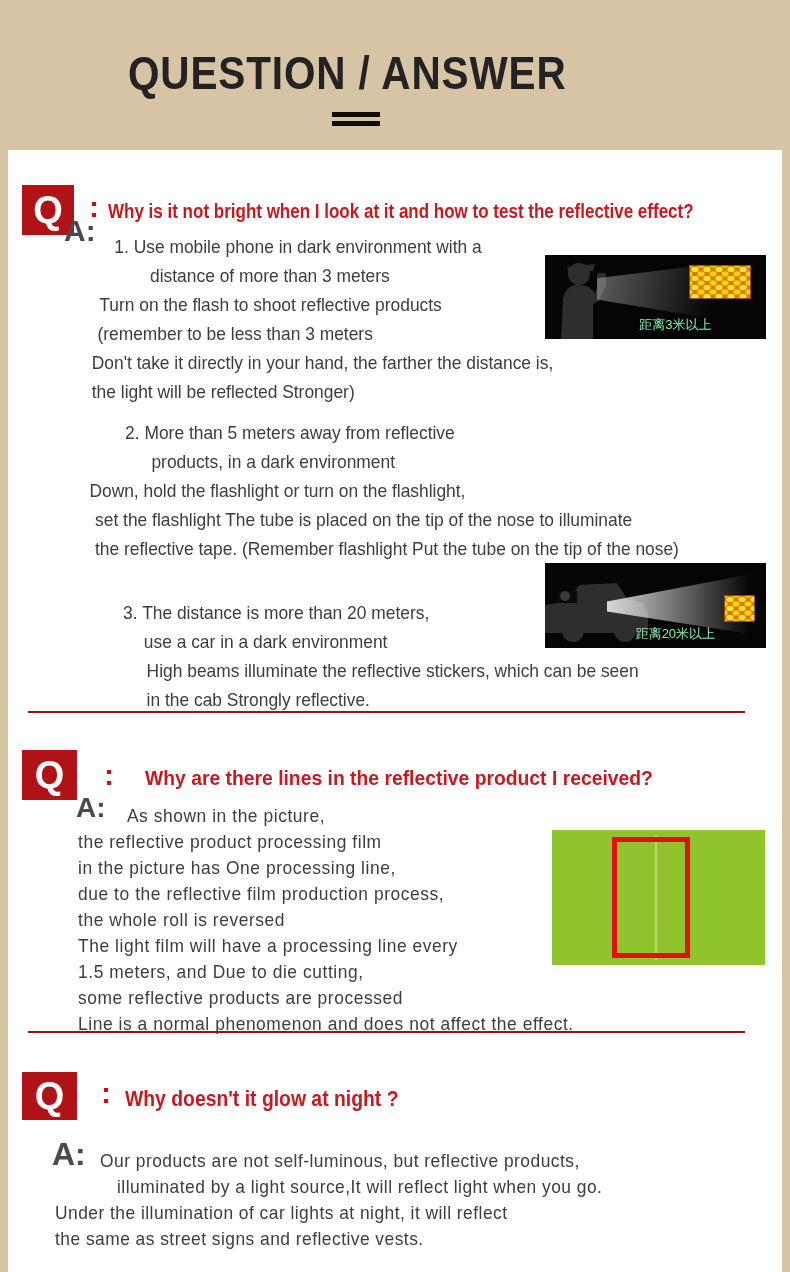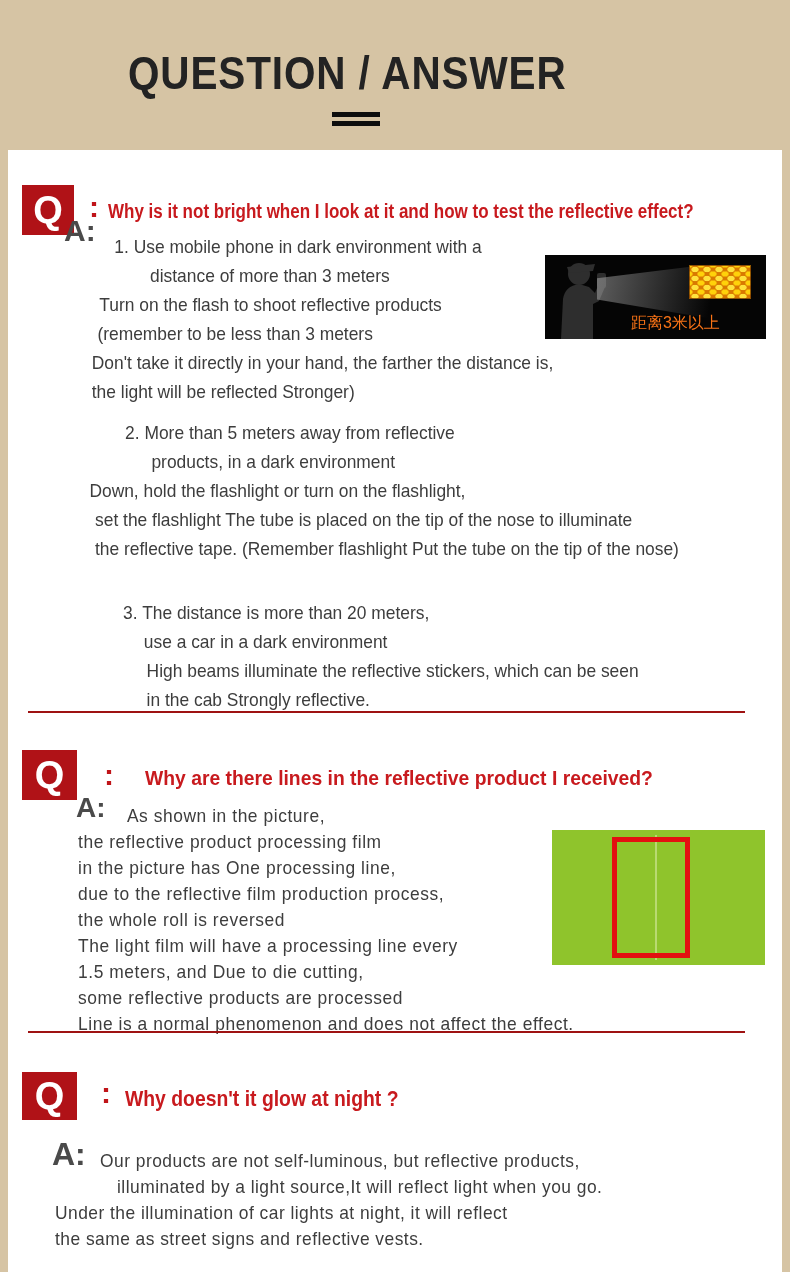--- a/index.html
+++ b/index.html
@@ -66,21 +66,21 @@
     background-color:#d97900;
     background-image:
       radial-gradient(ellipse at center, #ffe23c 38%, rgba(217,121,0,0) 48%),
       radial-gradient(ellipse at center, #ffd20a 38%, rgba(217,121,0,0) 48%);
     background-size:12px 9px;
     background-position:0 0, 6px 4.5px;
     box-shadow:inset 0 0 0 1px rgba(120,60,0,.8);
   }
   .caption{
     position:absolute;left:0;right:0;bottom:5px;text-align:center;
-    color:#f97316;font-size:16px;padding-left:18%;
+    color:#86efac;font-size:13px;padding-left:18%;
     font-family:"Liberation Sans", sans-serif;
   }
   .silhouette{position:absolute;left:0;top:0;}
   .film{
     position:absolute;background:#8fc42c;overflow:hidden;
   }
   .film .redbox{
     position:absolute;left:28%;top:5%;width:37%;height:90%;
     border:5px solid #e31010;box-sizing:border-box;
   }
@@ -138,20 +138,34 @@
   </div>
 
 
   <div class="ans" style="left:70px;top:448px;">
     <div style="padding-left:48px;">3. The distance is more than 20 meters,</div>
     <div style="padding-left:70px;">use a car in a dark environment</div>
     <div style="padding-left:73px;">High beams illuminate the reflective stickers, which can be seen</div>
     <div style="padding-left:73px;">in the cab  Strongly reflective.</div>
   </div>
 
+  <div class="demo" style="left:537px;top:413px;width:221px;height:85px;">
+    <svg class="silhouette" width="110" height="85" viewBox="0 0 110 85">
+      <g fill="#2e2e2e">
+        <path d="M0,70 L0,42 L24,38 L34,22 L72,20 L82,36 L98,40 L103,50 L103,70 Z"></path>
+        <circle cx="28" cy="68" r="11"></circle>
+        <circle cx="80" cy="68" r="11"></circle>
+      </g>
+      <rect x="12" y="28" width="20" height="12" fill="#0a0a0a"></rect>
+      <circle cx="20" cy="33" r="5" fill="#3a3a3a"></circle>
+    </svg>
+    <div class="beam beam-car"></div>
+    <div class="honeycomb" style="left:81%;top:38%;width:14%;height:32%;"></div>
+    <div class="caption">距离20米以上</div>
+  </div>
 
   <div class="separator" style="left:20px;top:561px;width:717px;"></div>
 
   <div class="qbadge" style="left:14px;top:600px;width:55px;height:50px;">Q</div>
   <div class="qcolon" style="left:96px;top:610px;">:</div>
   <div class="question" style="left:137px;top:616px;font-size:21px;transform:scaleX(.92);">Why are there lines in the reflective product I received?</div>
   <div class="alabel" style="left:68px;top:642px;font-size:28px;">A:</div>
 
   <div class="ans ans2" style="left:70px;top:653px;letter-spacing:.6px;">
     <div style="padding-left:52px;">As shown in the picture,</div>

